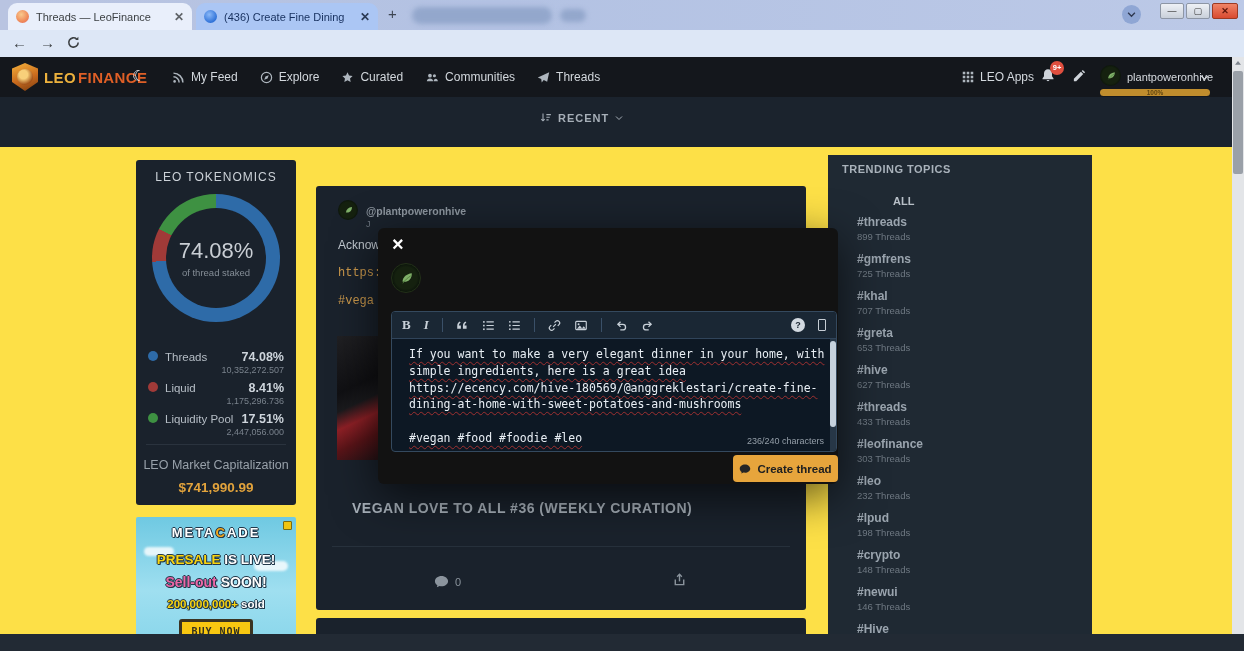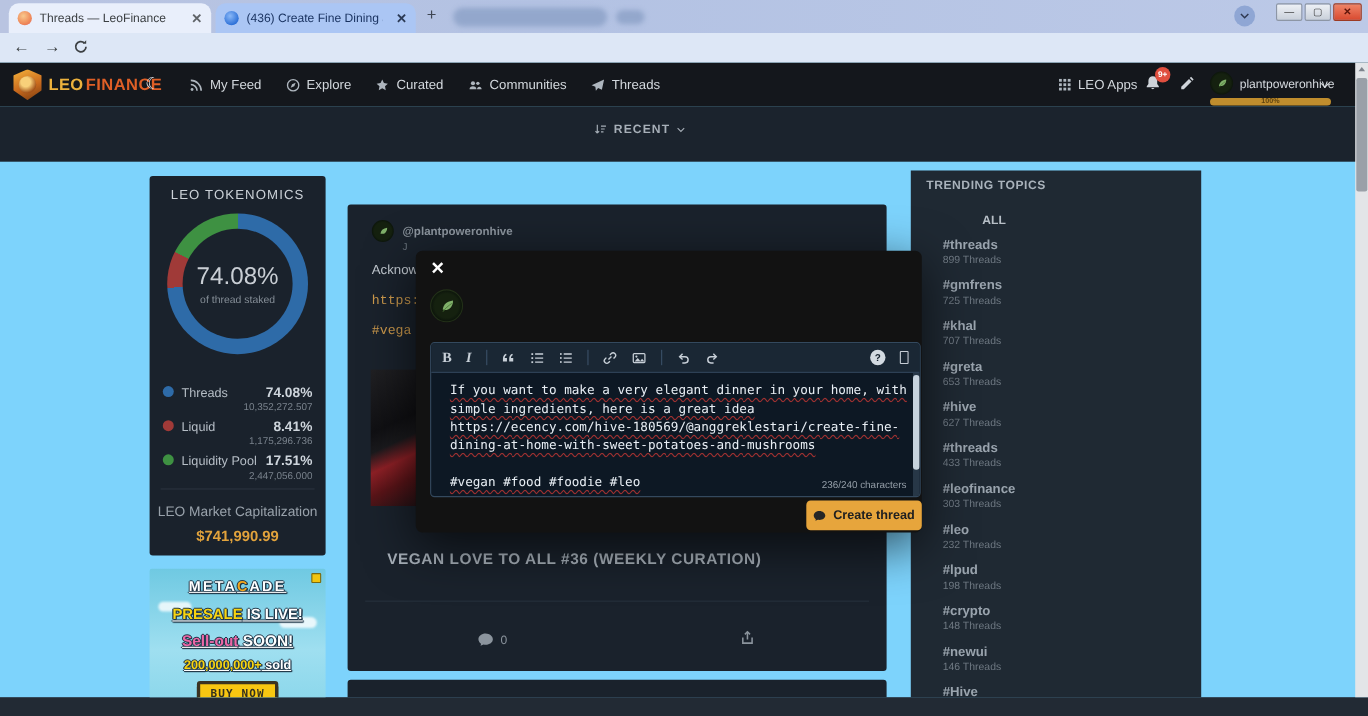--- a/index.html
+++ b/index.html
@@ -1,17 +1,17 @@
 <!DOCTYPE html>
 <html><head>
 <meta charset="utf-8">
 <style>
   html,body{margin:0;padding:0;background:#222a34;}
   *{box-sizing:border-box;font-family:"Liberation Sans",sans-serif;}
-  .page{position:relative;width:1244px;height:634px;overflow:hidden;background:#7dd3fc;}
+  .page{position:relative;width:1244px;height:634px;overflow:hidden;background:#fde047;}
   .abs{position:absolute;}
   svg{display:block;}
   
   .tabstrip{left:0;top:0;width:1244px;height:30px;background:linear-gradient(90deg,#b9c4e1,#b3c2e3 40%,#bcc9e7);}
   .tab{height:27px;top:3px;border-radius:9px 9px 0 0;display:flex;align-items:center;padding:0 8px;gap:7px;}
   .tab-title{font-size:11px;white-space:nowrap;overflow:hidden;}
   .tab-close{font-size:12px;font-weight:bold;color:#5f6368;margin-left:auto;cursor:pointer;}
   .blurblob{background:#93a7cc;filter:blur(2.5px);border-radius:9px;}
   .winbtn{top:3px;height:16px;border:1px solid #8d96a5;border-radius:2px;background:linear-gradient(#eef1f6,#c9d0da);display:flex;align-items:center;justify-content:center;font-size:9px;color:#333;}
   .addressrow{left:0;top:30px;width:1244px;height:27px;background:#dde7f6;}
@@ -40,21 +40,21 @@
   .donut-cap{font-size:9.5px;color:#858e97;margin-top:3px;}
   .leg-row{display:flex;align-items:center;justify-content:space-between;}
   .leg-dot{width:10px;height:10px;border-radius:50%;display:inline-block;margin-right:7px;}
   .leg-label{font-size:11.5px;color:#b6bec6;}
   .leg-pct{font-size:12.5px;font-weight:bold;color:#ced5dc;}
   .leg-amt{font-size:9px;color:#79828c;text-align:right;margin:1px 0 6px;}
   .mc-label{font-size:12.5px;color:#98a1aa;text-align:center;}
   .mc-value{font-size:13.5px;font-weight:bold;color:#e2a33c;text-align:center;}
   
   .ad{left:136px;top:517px;width:160px;height:134px;border-radius:2px;overflow:hidden;background:linear-gradient(180deg,#6fc9e2,#9fdff0 55%,#86d5ea);text-align:center;}
-  .px{font-family:"DejaVu Sans Mono",monospace;font-weight:bold;text-decoration:underline;}
+  .px{font-family:"DejaVu Sans Mono",monospace;font-weight:bold;}
   .px-outline{text-shadow:-1px 0 0 #22384a,1px 0 0 #22384a,0 -1px 0 #22384a,0 1px 0 #22384a,1px 1px 0 #22384a;}
   .buy-btn{position:absolute;left:50%;transform:translateX(-50%);top:102px;width:74px;height:25px;background:#f8c711;border:3px solid #3a3322;border-radius:3px;box-shadow:0 3px 0 #2c2a1b;color:#33311f;font-size:10px;letter-spacing:1px;line-height:19px;cursor:pointer;}
   .cloud{position:absolute;background:#fff;opacity:.8;border-radius:8px;filter:blur(1px);}
   
   .post-user{font-size:10.5px;color:#8d969f;font-weight:bold;}
   .post-meta{font-size:9px;color:#6d7680;}
   .post-body{font-size:12px;color:#c2c9d0;}
   .post-link{font-size:12px;color:#cd9a4c;cursor:pointer;font-family:Liberation Mono, monospace;}
   .post-title{font-size:14px;font-weight:bold;letter-spacing:.5px;color:#a8b1ba;cursor:pointer;}
   .thumb{left:337px;top:336px;width:62px;height:124px;background:radial-gradient(circle at 85% 5%,#d9dade 0 5%,transparent 9%),linear-gradient(155deg,#202023 0%,#101013 38%,#1a1a1d 50%,#8e2026 62%,#5a1418 76%,#131316 100%);}

